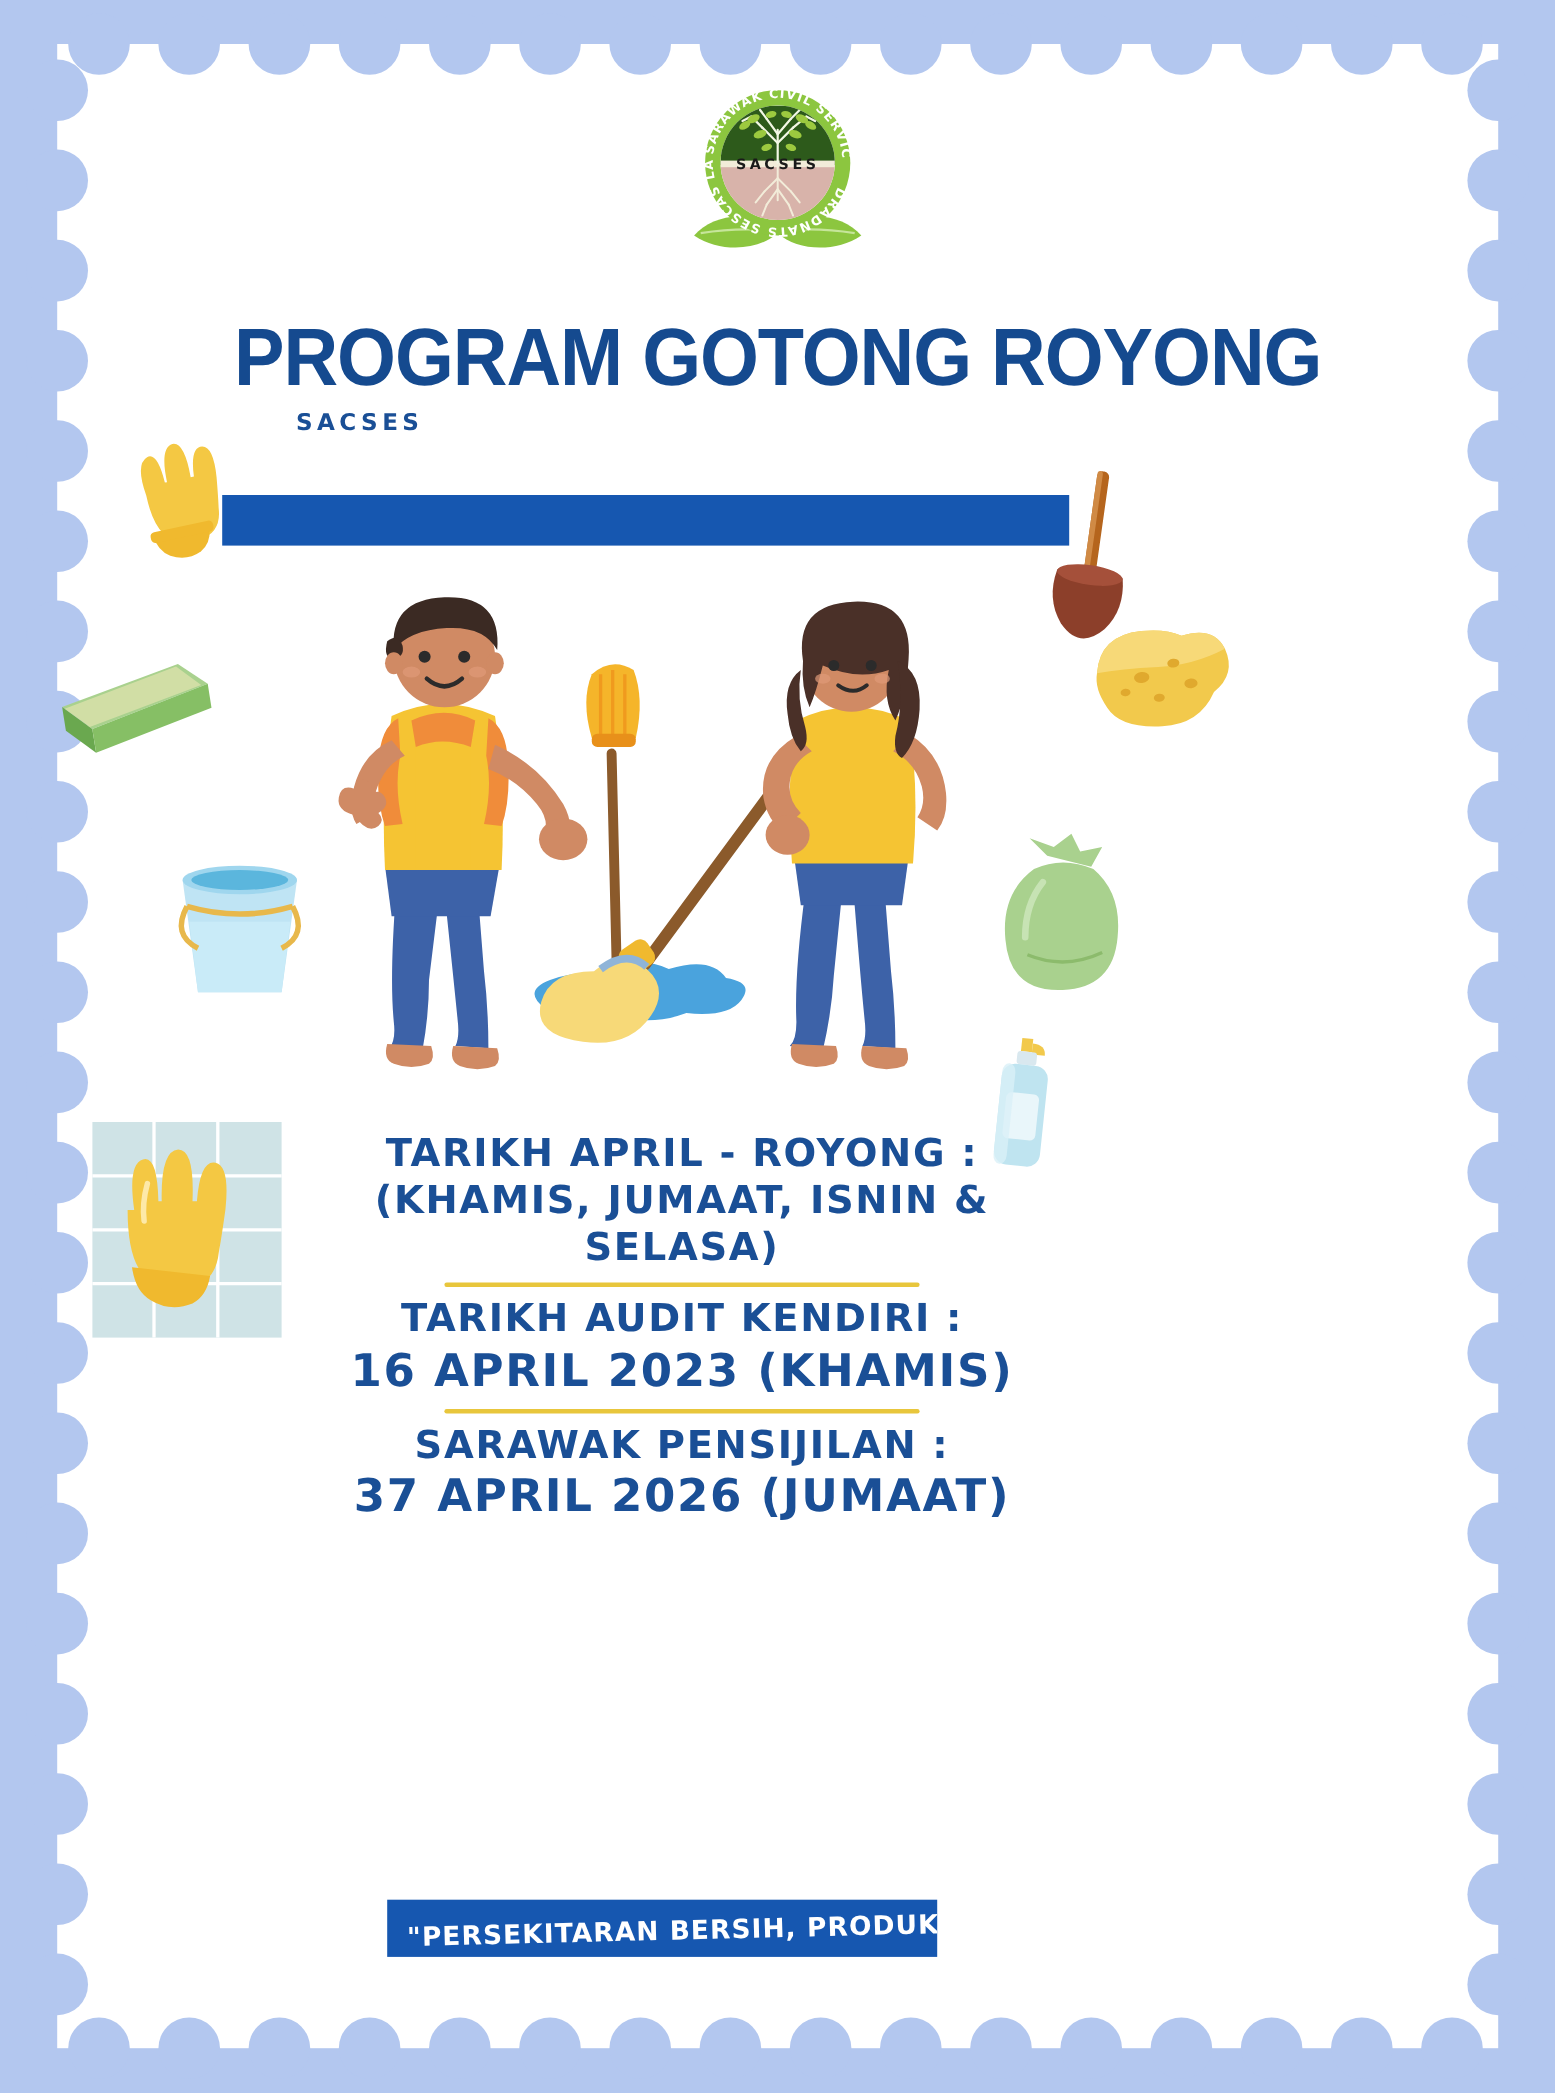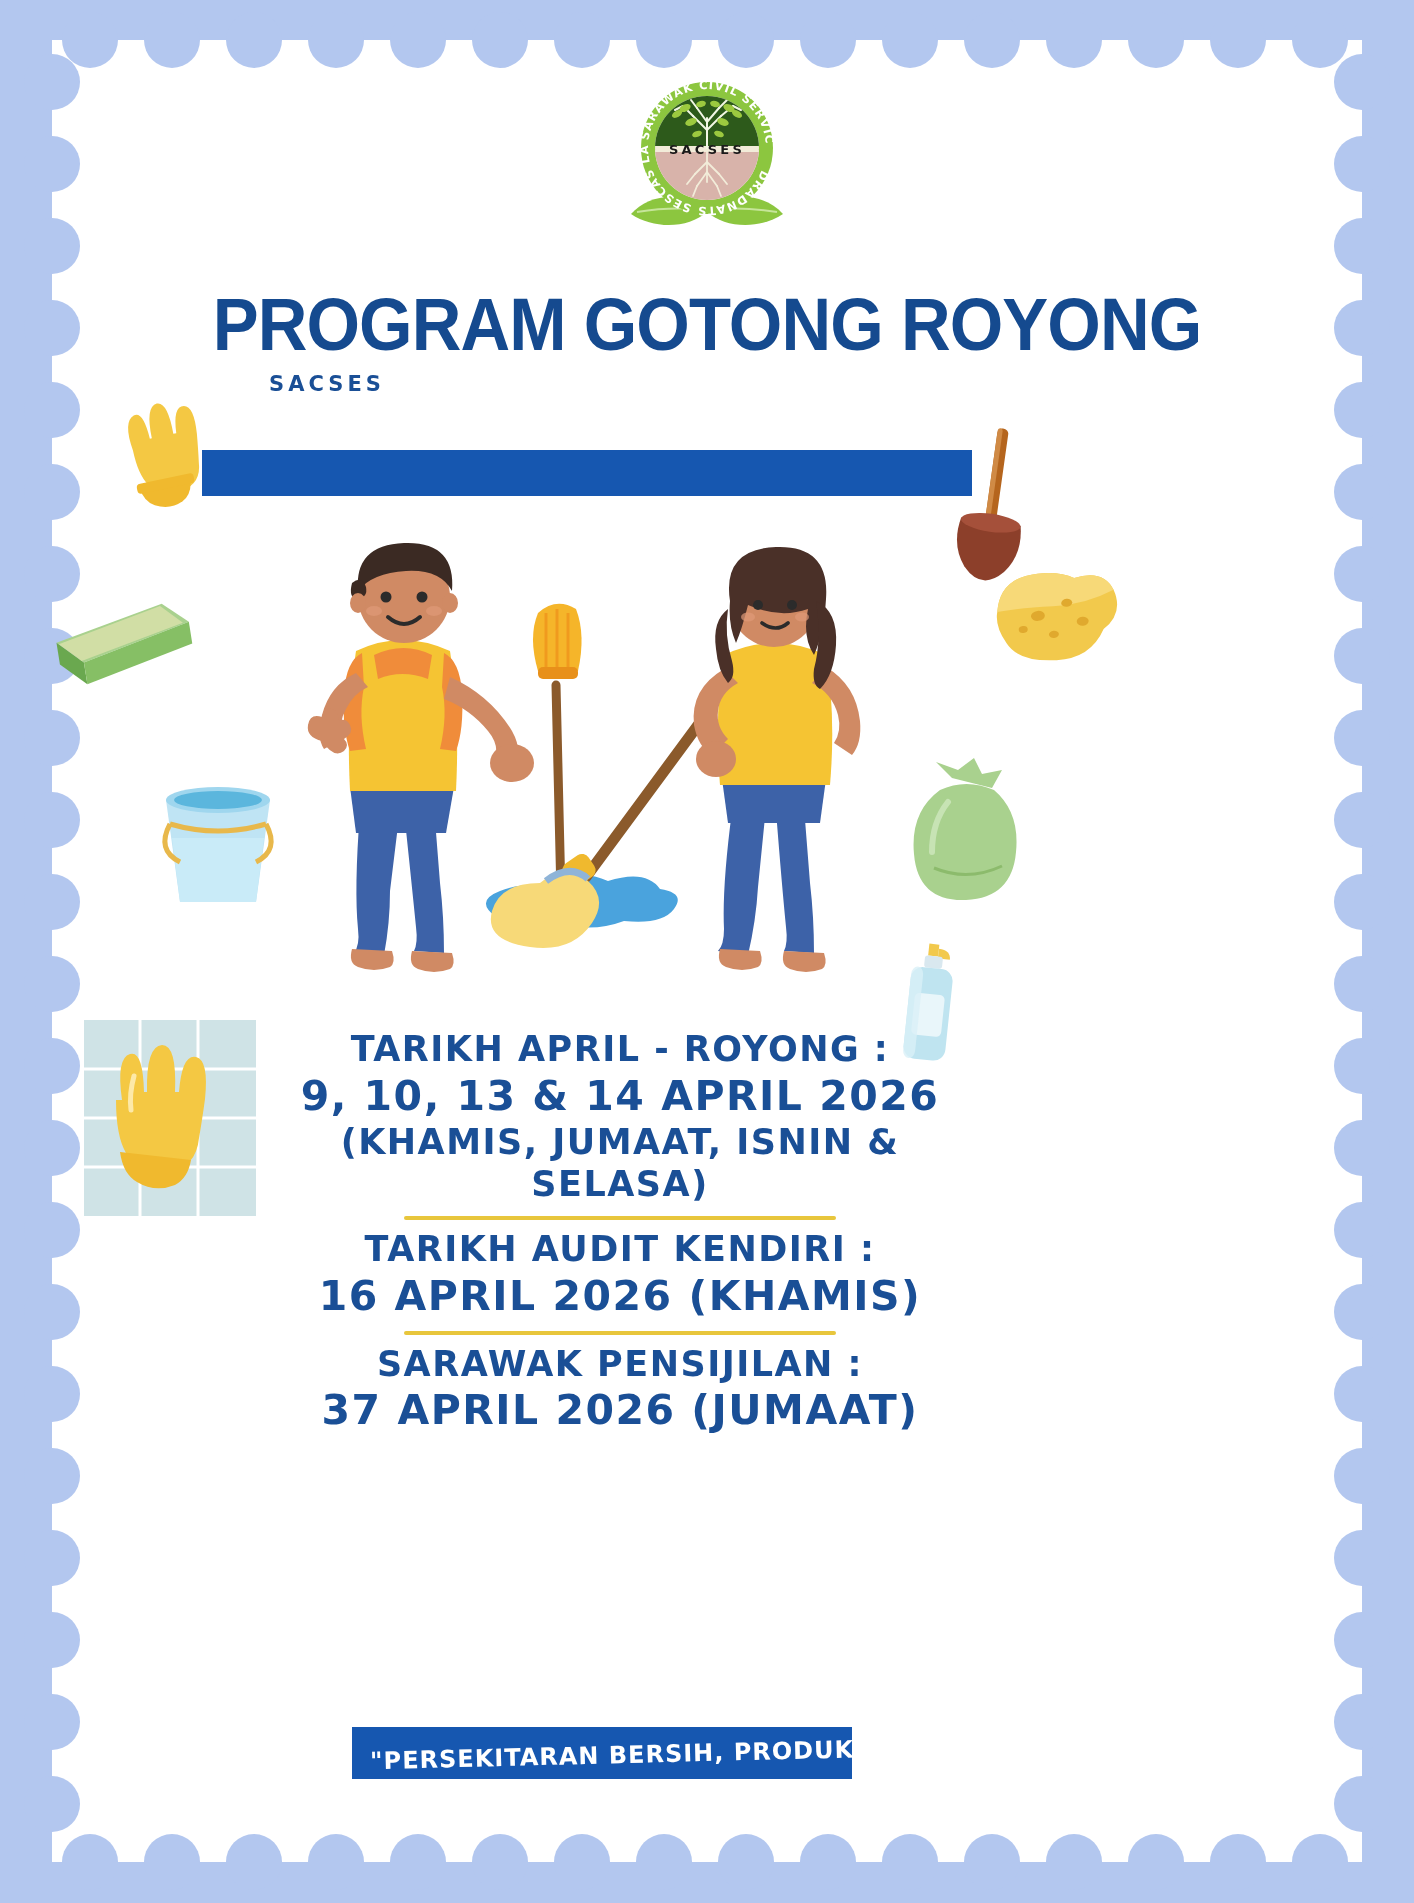--- a/index.html
+++ b/index.html
@@ -491,27 +491,26 @@
         <circle cx="492" cy="100" r="5" fill="#2b2b2b"></circle>
         <path d="M462 118 q14 10 26 0" stroke="#2b2b2b" stroke-width="3.6" fill="none" stroke-linecap="round"></path>
         <ellipse cx="448" cy="112" rx="7" ry="4.5" fill="#e09a78" opacity="0.7"></ellipse>
         <ellipse cx="502" cy="112" rx="7" ry="4.5" fill="#e09a78" opacity="0.7"></ellipse>
       </g>
     </svg>
   </div>
 
   <div class="dates">
     <div class="hand dt-head">TARIKH APRIL - ROYONG :</div>
-    <div class="hand dt-big">9, 10, 13 &amp; 14 APRIL 2026</div>
     <div class="hand dt-line">(KHAMIS, JUMAAT, ISNIN &amp; SELASA)</div>
 
     <div class="divider"></div>
 
     <div class="hand dt-head">TARIKH AUDIT KENDIRI :</div>
-    <div class="hand dt-big">16 APRIL 2026 (KHAMIS)</div>
+    <div class="hand dt-big">16 APRIL 2023 (KHAMIS)</div>
 
     <div class="divider short"></div>
 
     <div class="hand dt-head">SARAWAK PENSIJILAN :</div>
     <div class="hand dt-big">37 APRIL 2026 (JUMAAT)</div>
   </div>
 
   <div class="banner">
     <span class="banner-text">"PERSEKITARAN BERSIH, PRODUKTIVITI MENING</span>
   </div>

